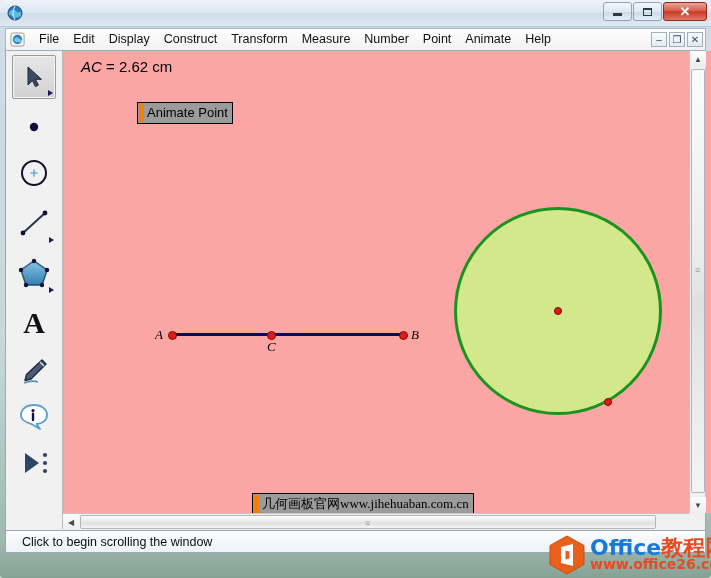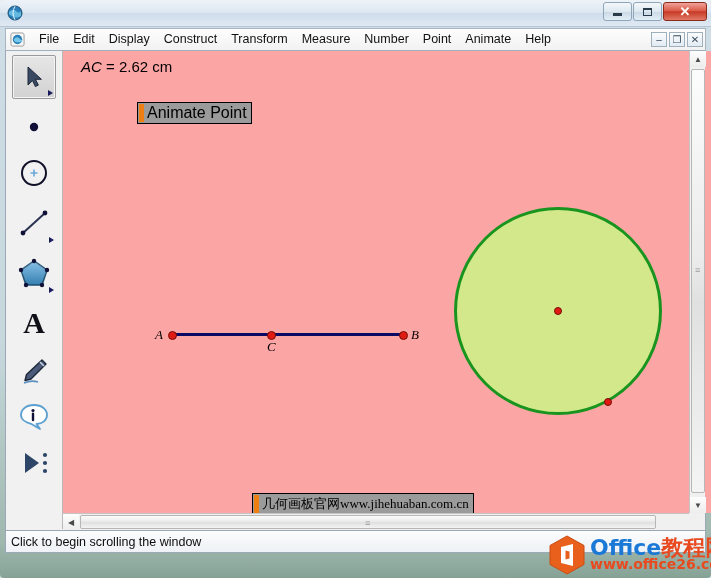--- a/index.html
+++ b/index.html
@@ -187,21 +187,21 @@
     white-space: nowrap;
     font-family: "Liberation Sans", sans-serif;
   }
   .measure-text i { font-style: italic; }
 
   .sel-box {
     position: absolute;
     border: 1px solid #000;
     background: #9b9b9b;
     color: #000;
-    font-size: 16px;
+    font-size: 13px;
     line-height: 18px;
     padding: 1px 4px 1px 9px;
     box-sizing: border-box;
     white-space: nowrap;
   }
   .sel-box::before {
     content: "";
     position: absolute;
     left: 1px; top: 1px; bottom: 1px;
     width: 5px;
@@ -298,21 +298,21 @@
     background: linear-gradient(180deg,#fbfcfd 0%,#eef2f6 100%);
     border: 1px solid #9aa9b5;
     border-top: none;
     box-sizing: border-box;
     display: flex;
     align-items: center;
   }
   .status-text {
     font-size: 12.5px;
     color: #0d0d0d;
-    margin-left: 5px;
+    margin-left: 16px;
     white-space: nowrap;
   }
 
   
   .logo {
     position: absolute;
     right: 2px; bottom: 1px;
     width: 165px; height: 48px;
     display: flex;
     align-items: center;

